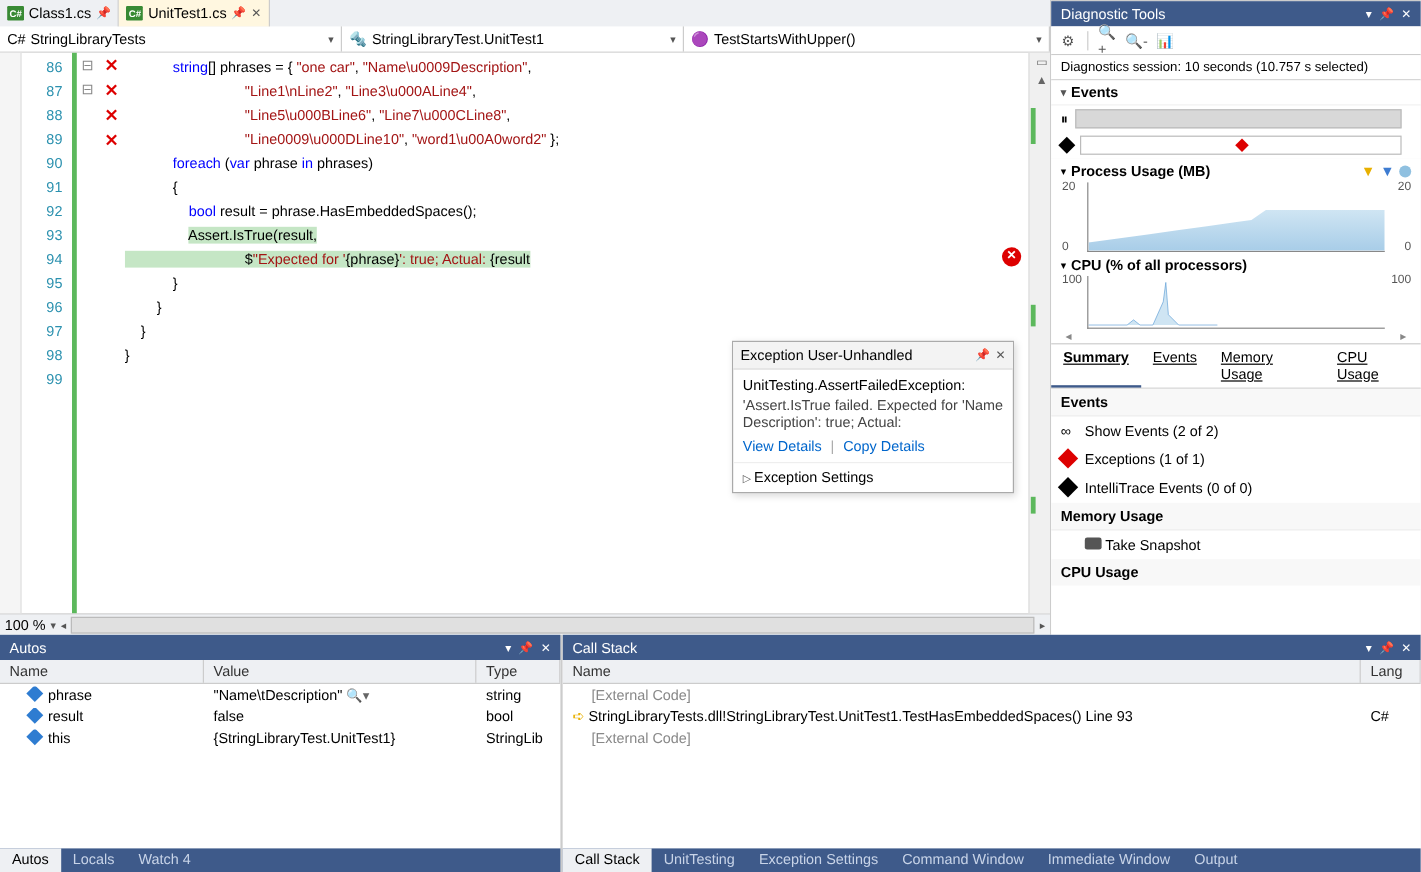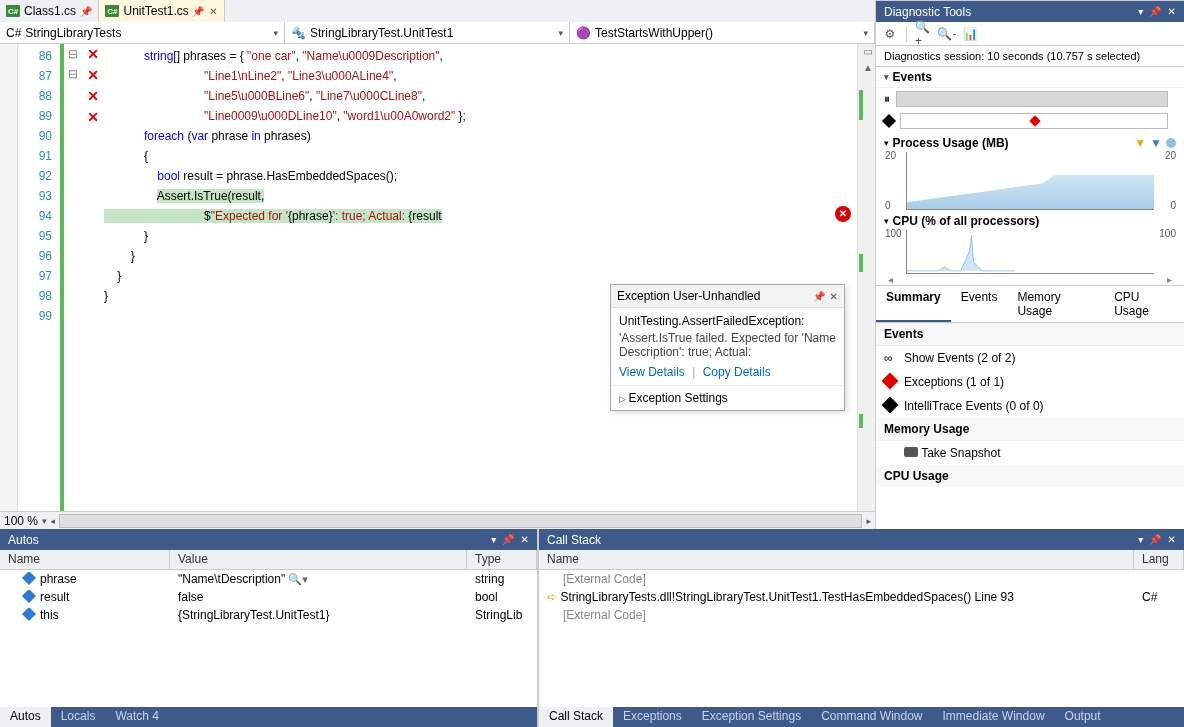--- a/index.html
+++ b/index.html
@@ -55,31 +55,31 @@
 .ev-row .lane { flex: 1; height: 16px; background: #d8d8d8; border: 1px solid #bbb; position: relative; margin-right: 8px; }
 .chart-box { background: #fff; padding: 4px 8px 0 8px; }
 .chart-hdr { display: flex; align-items: center; gap: 4px; }
 .chart-hdr .ttl { flex: 1; font-weight: 600; }
 .mini-chart { height: 58px; position: relative; margin: 2px 22px 0 22px; border-left: 1px solid #888; border-bottom: 1px solid #888; }
 .mini-chart .yl { position: absolute; left: -22px; font-size: 10px; color: #555; }
 .mini-chart .yr { position: absolute; right: -22px; font-size: 10px; color: #555; }
 .mem-fill { position: absolute; bottom: 0; left: 0; right: 0; height: 60%; background: linear-gradient(to top, #a8cde8, #cfe5f3); clip-path: polygon(0 80%, 10% 70%, 20% 60%, 30% 50%, 40% 40%, 50% 30%, 55% 25%, 60% 0%, 100% 0%, 100% 100%, 0 100%); }
 .cpu-line { position: absolute; bottom: 0; left: 0; right: 0; height: 100%; }
 .dtabs { display: flex; background: #fff; border-top: 1px solid #ccc; border-bottom: 1px solid #ccc; }
-.dtab { padding: 4px 10px; cursor: pointer; }
+.dtab { padding: 4px 10px; cursor: pointer; text-decoration: underline; }
 .dtab.act { border-bottom: 2px solid #3e5a8a; font-weight: 600; }
 .dlist { background: #fff; overflow-y: auto; }
 .dsec-h { padding: 4px 8px; font-weight: bold; background: #f8f8f8; border-bottom: 1px solid #eee; }
 .ditem { padding: 5px 8px 5px 28px; position: relative; cursor: pointer; }
 .ditem .ic2 { position: absolute; left: 8px; top: 5px; width: 12px; height: 12px; }
 .diamond-r { transform: rotate(45deg); background: #d00; }
 .diamond-k { transform: rotate(45deg); background: #000; }
 .bottom { flex: 1; display: flex; }
 .bpanel { display: flex; flex-direction: column; background: #fff; }
-.bpanel.autos { width: 539px; border-right: 2px solid #ccc; }
+.bpanel.autos { width: 469px; border-right: 2px solid #ccc; }
 .bpanel.stack { flex: 1; }
 .bhead { display: flex; background: #eef0f3; border-bottom: 1px solid #ccc; height: 20px; }
 .bhead .col { padding: 2px 8px; border-right: 1px solid #ccc; font-weight: 400; color: #333; }
 .brow { display: flex; padding: 2px 0; }
 .brow .cell { padding: 0 8px; white-space: nowrap; overflow: hidden; }
 .brow .varic { display: inline-block; width: 10px; height: 10px; background: #2e7cd1; transform: rotate(45deg); margin-right: 6px; margin-left: 16px; }
 .btabs { display: flex; background: #3e5a8a; height: 20px; }
 .btab { padding: 2px 10px; color: #c8d4e8; cursor: pointer; }
 .btab.act { background: #eef0f3; color: #000; }
 .mag { font-size: 11px; color: #666; }
@@ -344,20 +344,20 @@
           <div class="cell" style="flex:1;"><span class="arrow-yl">➪</span> StringLibraryTests.dll!StringLibraryTest.UnitTest1.TestHasEmbeddedSpaces() Line 93</div>
           <div class="cell" style="width:50px">C#</div>
         </div>
         <div class="brow">
           <div class="cell" style="flex:1;color:#888;padding-left:24px">[External Code]</div>
           <div class="cell" style="width:50px"></div>
         </div>
       </div>
     <div class="btabs" id="stack-tabs">
         <div class="btab act">Call Stack</div>
-        <div class="btab ">Exceptions</div>
+        <div class="btab ">UnitTesting</div>
         <div class="btab ">Exception Settings</div>
         <div class="btab ">Command Window</div>
         <div class="btab ">Immediate Window</div>
         <div class="btab ">Output</div>
       </div>
   </div>
 </div>
 
 </body></html>

